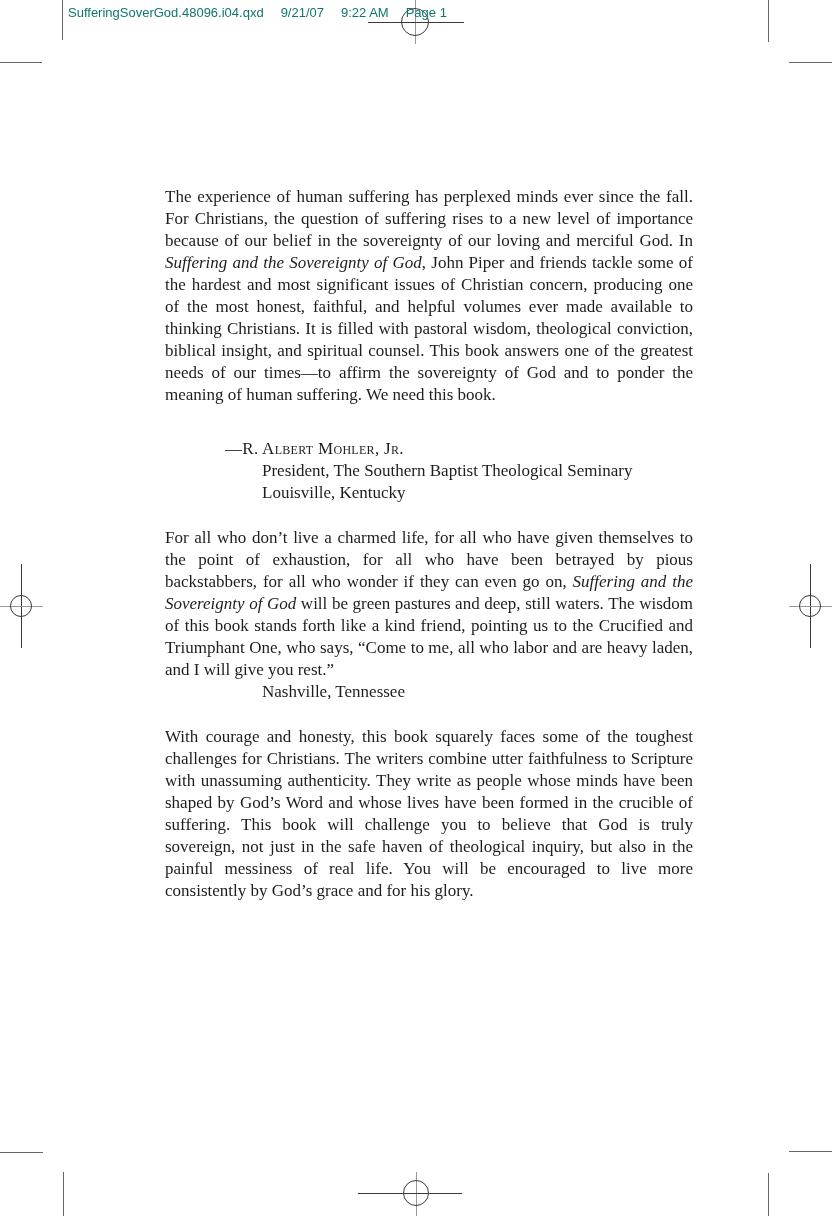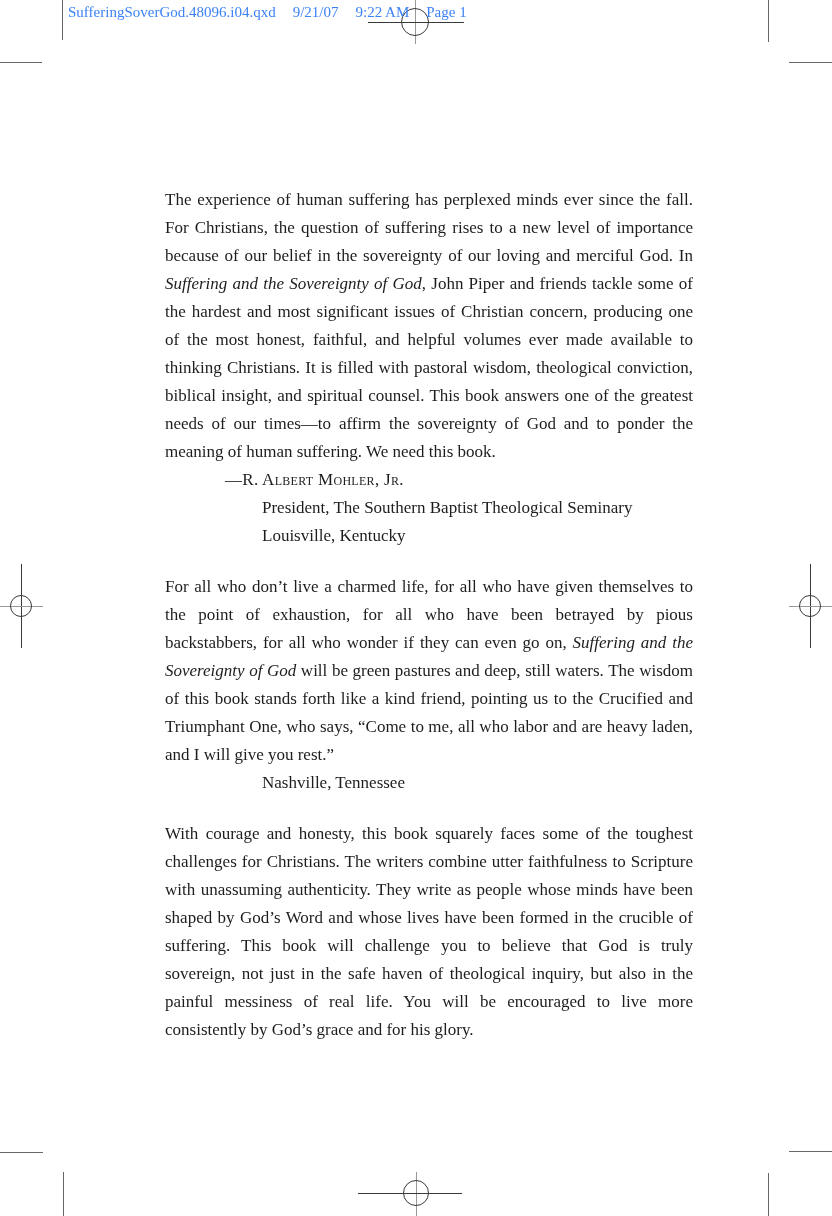--- a/index.html
+++ b/index.html
@@ -12,24 +12,24 @@
     overflow: hidden;
     font-family: "Liberation Serif", serif;
     color: #1d1d1d;
   }
 
   
   .slug {
     position: absolute;
     left: 68px;
     top: 4px;
-    font-family: Liberation Serif, serif;
-    font-size: 15px;
+    font-family: Liberation Sans, sans-serif;
+    font-size: 13px;
     line-height: 17px;
-    color: #3b82f6;
+    color: #0f766e;
     white-space: nowrap;
   }
   .slug span { margin-right: 17px; }
   .slug span:last-child { margin-right: 0; }
 
   
   .crop { position: absolute; background: #666; }
   .crop.v { width: 1px; }
   .crop.h { height: 1px; }
 
@@ -46,30 +46,31 @@
     background: transparent;
   }
 
   
   .body-text {
     position: absolute;
     left: 165px;
     top: 186px;
     width: 528px;
     font-size: 17px;
-    line-height: 28px;
+    line-height: 22px;
     text-align: justify;
   }
   .endorsement + .endorsement { margin-top: 23px; }
   .blurb { text-align: justify; }
   .blurb em { font-style: italic; }
   .attribution { text-align: left; margin-left: 60px; }
   .attr-name {
     font-variant: small-caps;
     letter-spacing: 0.3px;
+    margin-top: 32px;
   }
   .attr-line { margin-left: 37px; }
 </style>
 </head>
 <body>
 
 <div class="page">
 
   <div class="crop v" style="left:62px; top:0; height:40px;"></div>
   <div class="crop h" style="left:0; top:62px; width:42px;"></div>

